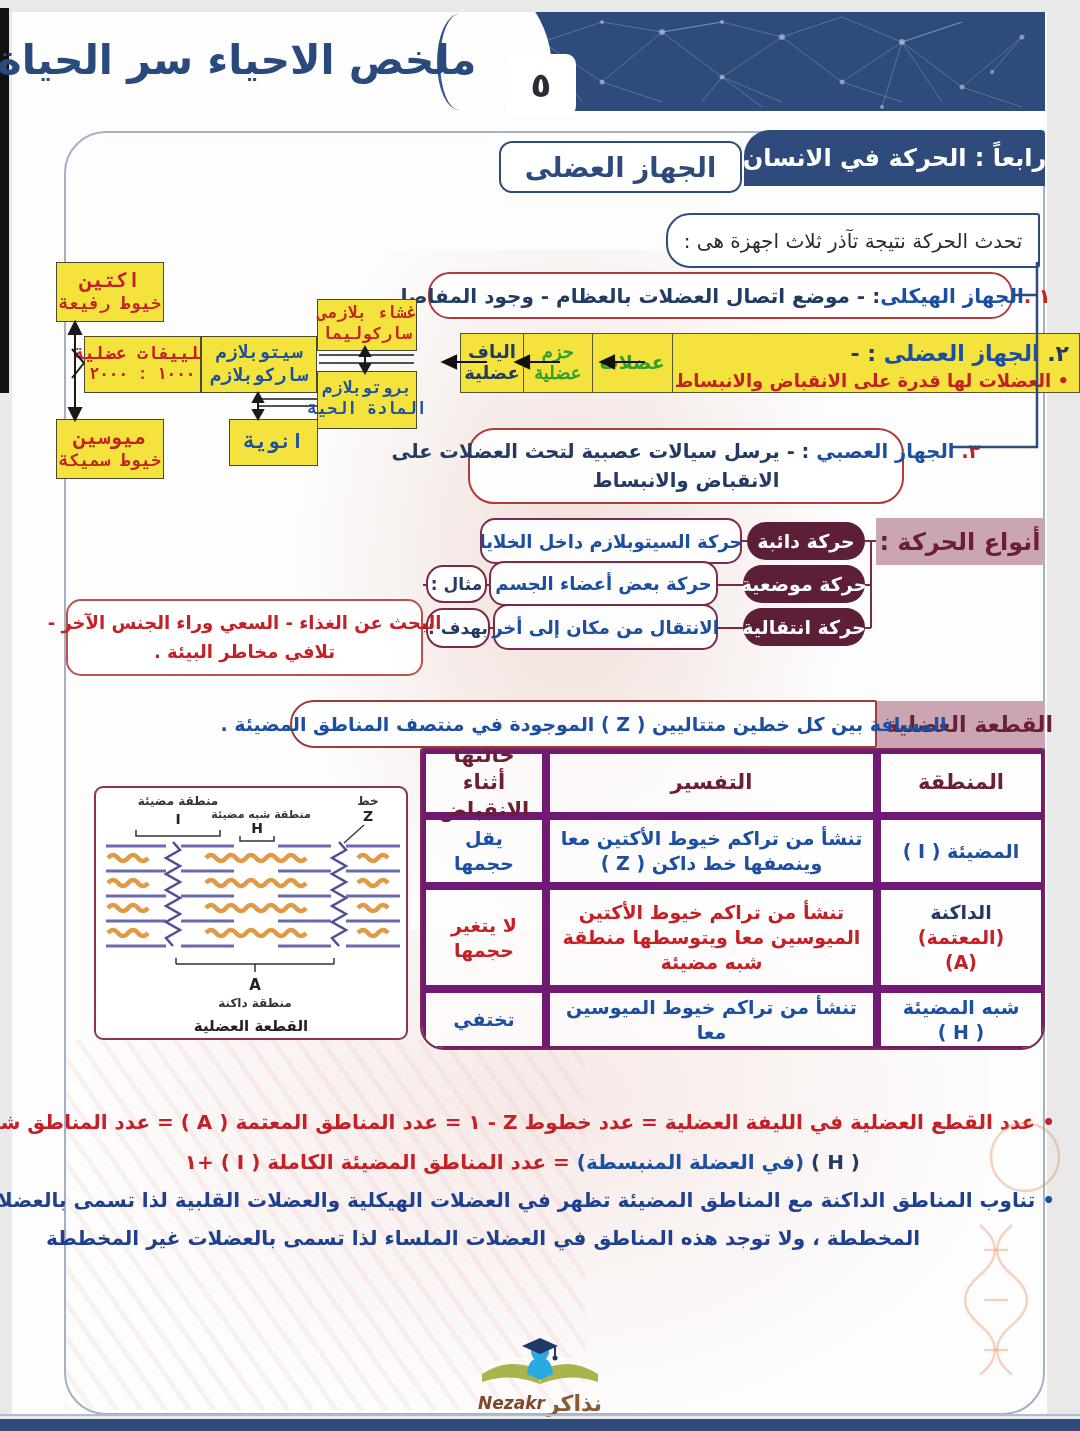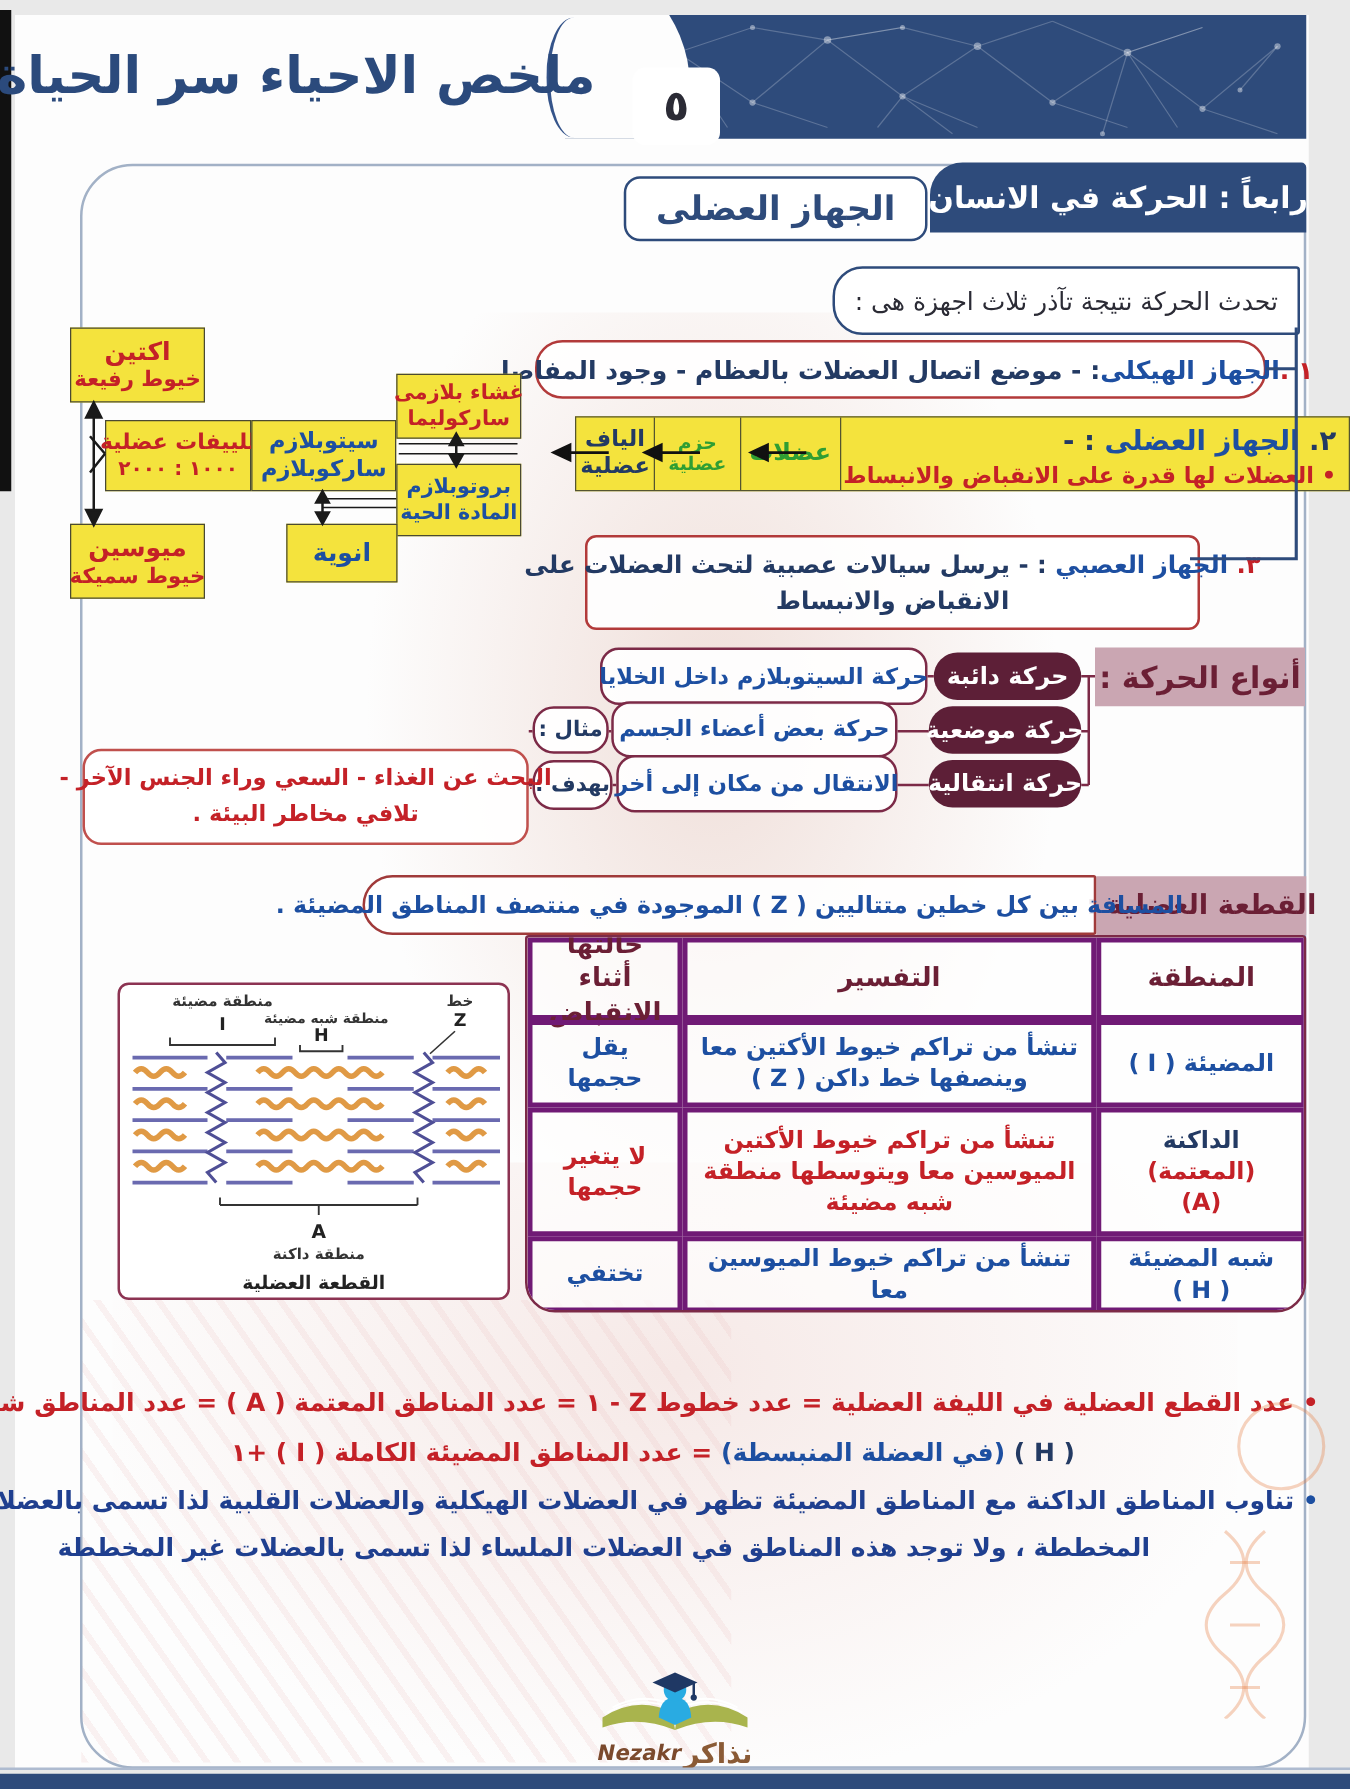--- a/index.html
+++ b/index.html
@@ -12,21 +12,21 @@
   .col{display:flex;flex-direction:column;align-items:center;justify-content:center;text-align:center;}
   .rtl{direction:rtl;}
   .b{font-weight:bold;}
   .nw{white-space:nowrap;}
   
   .t-red{color:#c42127;}
   .t-blue{color:#1d4fa1;}
   .t-navy{color:#233a63;}
   .t-green{color:#2f9e33;}
   .t-maroon{color:#6b1f35;}
-  .ybox{position:absolute;background:#f4e33d;border:1.8px solid #4a4a32;line-height:1.25;font-weight:bold;}
+  .ybox{position:absolute;background:#f4e33d;border:1.8px solid #4a4a32;line-height:1.25;font-weight:bold;font-family:Liberation Mono, monospace;}
   .pill{position:absolute;background:#5d1f37;color:#fff;border-radius:19px;font-weight:bold;}
   .mbox{position:absolute;background:rgba(255,255,255,.92);border:2px solid #7c2a47;border-radius:15px;font-weight:bold;}
   .exbox{position:absolute;background:rgba(255,255,255,.92);border:2px solid #c0504d;border-radius:15px;font-weight:bold;}
   .pinklab{position:absolute;background:#caa6b2;color:#6b1f35;font-weight:bold;}
   .watermark{position:absolute;pointer-events:none;}
   .overlay{position:absolute;left:0;top:0;pointer-events:none;}
   .tbl{position:absolute;left:420px;top:748px;width:625px;height:302px;border:2.5px solid #7c2a47;
        border-radius:3px 3px 24px 24px;overflow:hidden;display:grid;
        grid-template-columns:124px 331px 168px;grid-template-rows:66px 70px 103px 61px;background:rgba(255,255,255,.65);}
   .tc{border:4px solid #701a75;display:flex;flex-direction:column;align-items:center;justify-content:center;
@@ -103,35 +103,35 @@
   <div class="abs ctr nw rtl" style="left:428px;top:272px;width:585px;height:47px;background:rgba(255,255,255,.9);border:2.2px solid #b23a3a;border-radius:22px;font-size:20px;font-weight:bold;">
     <span class="t-red">١ . </span>
       <span class="t-blue">الجهاز الهيكلى</span>
       <span class="t-navy"> : - موضع اتصال العضلات بالعظام - وجود المفاصل</span>
   </div>
 
   <div class="abs" style="left:420px;top:333px;width:620px;height:60px;background:#f4e33d;border:1.6px solid #55552f;display:flex;margin-left:40px;">
     <div class="strip-cell rtl" style="width:67px;border-right:1.6px solid #55552f;font-size:18px;">
       <span class="t-navy">الياف عضلية</span>
     </div>
-    <div class="strip-cell rtl" style="width:73px;border-right:1.6px solid #55552f;font-size:15px;">
+    <div class="strip-cell rtl" style="width:73px;border-right:1.6px solid #55552f;font-size:18px;font-family:Liberation Serif, serif;">
       <span class="t-green">حزم عضلية</span>
     </div>
     <div class="strip-cell rtl" style="width:85px;border-right:1.6px solid #55552f;font-size:19px;">
       <span class="t-green">عضلات</span>
     </div>
     <div class="rtl" style="flex:1;padding:5px 10px 0 2px;text-align:right;font-weight:bold;line-height:1.35;white-space:nowrap;">
       <div style="font-size:22px;">
         <span class="t-navy">٢. </span><span class="t-blue">الجهاز العضلى</span><span class="t-navy"> : -</span>
       </div>
       <div class="t-red" style="font-size:18px;">• العضلات لها قدرة على الانقباض والانبساط</div>
     </div>
   </div>
 
-  <div class="abs col rtl" style="left:468px;top:428px;width:492px;height:76px;background:rgba(255,255,255,.9);border:2.4px solid #b23a3a;border-radius:9px;font-size:19.5px;font-weight:bold;line-height:1.5;">
+  <div class="abs col rtl" style="left:468px;top:428px;width:436px;height:76px;background:rgba(255,255,255,.9);border:2.4px solid #b23a3a;border-radius:26px;font-size:19.5px;font-weight:bold;line-height:1.5;">
     <div class="nw">
       <span class="t-red">٣. </span><span class="t-blue">الجهاز العصبي</span><span class="t-navy"> : - يرسل سيالات عصبية لتحث العضلات على</span>
     </div>
     <div class="t-navy nw">الانقباض والانبساط</div>
   </div>
 
   <div class="ybox col rtl" style="left:56px;top:262px;width:108px;height:60px;">
     <span class="t-red" style="font-size:20px;">اكتين</span>
     <span class="t-red nw" style="font-size:17px;">خيوط رفيعة</span>
   </div>

